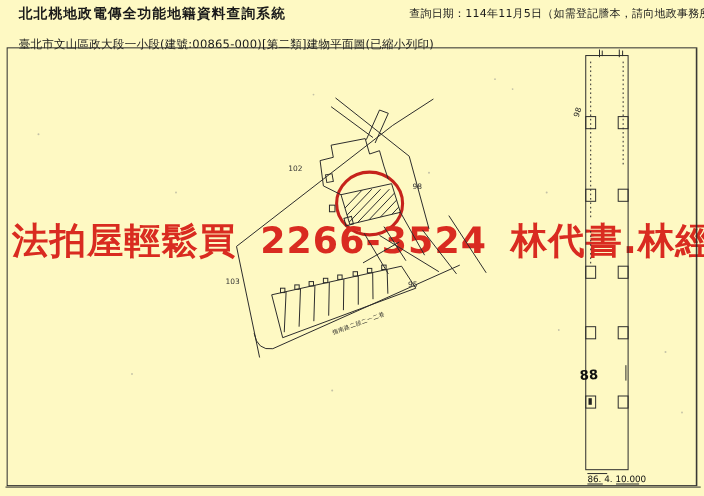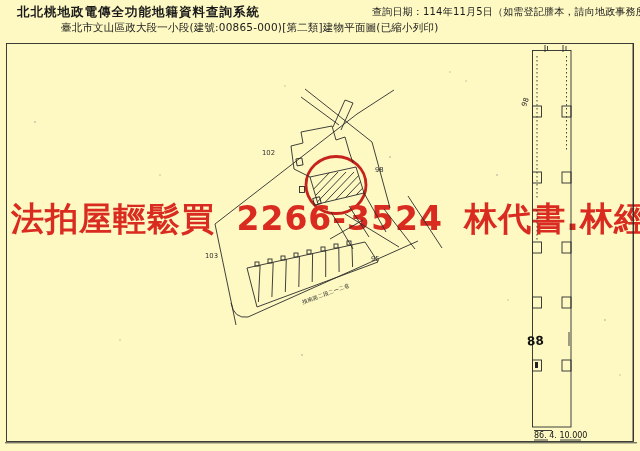--- a/index.html
+++ b/index.html
@@ -3,21 +3,21 @@
 <meta charset="utf-8">
 <style>
   html,body{margin:0;padding:0;background:#fff;}
   #page{
     position:relative;width:640px;height:451px;overflow:hidden;
     background:#fef9c3;
     font-family:"DejaVu Sans","Liberation Sans",sans-serif;
   }
   .hdr{position:absolute;color:#1a1a1a;white-space:nowrap;}
   #hdr-title{left:17px;top:4px;font-size:12.5px;font-weight:600;letter-spacing:1px;}
-  #hdr-sub{left:17px;top:21px;font-size:10.5px;letter-spacing:.2px;margin-left:44px;}
+  #hdr-sub{left:17px;top:34px;font-size:10.5px;letter-spacing:.2px;}
   #hdr-date{left:372px;top:5px;font-size:10px;letter-spacing:.2px;}
   #circle-layer,#lines-layer{position:absolute;left:0;top:0;width:640px;height:451px;}
   #watermark{
     position:absolute;left:11px;top:197px;width:626px;
     font-size:33px;font-weight:700;letter-spacing:1px;word-spacing:9px;
     white-space:nowrap;color:#d92b20;
   }
   svg{display:block;}
   .ln{stroke:var(--line,#2b2b2b);fill:none;stroke-width:.9;}
   .lbl{fill:#333;font-size:6.8px;font-family:"DejaVu Sans",sans-serif;}

